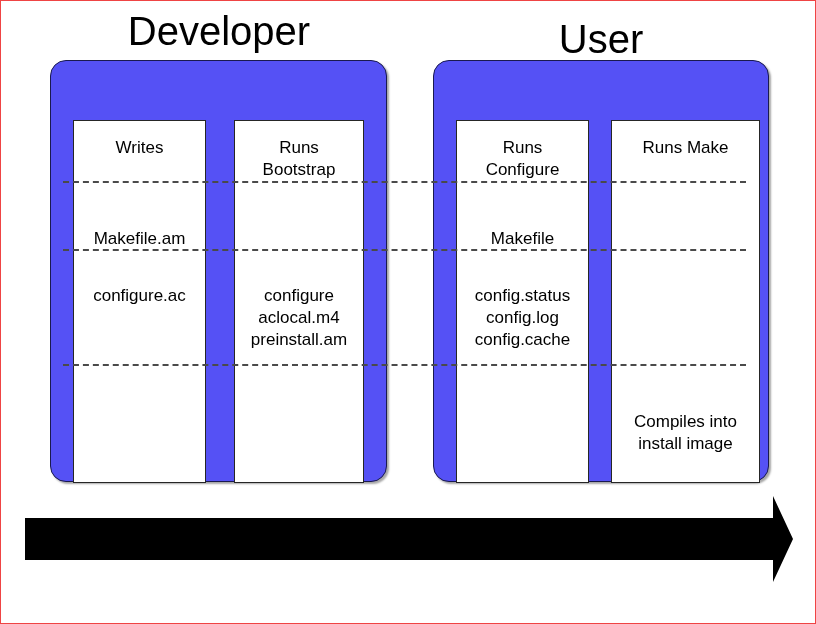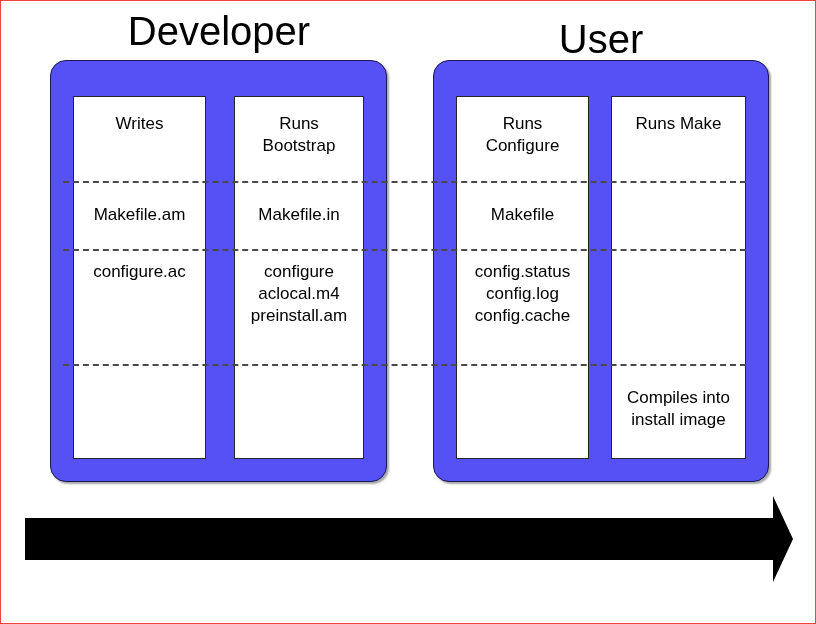--- a/index.html
+++ b/index.html
@@ -44,25 +44,26 @@
   }
   #panel-developer { left: 49px;  top: 59px; width: 337px; height: 422px; }
   #panel-user      { left: 432px; top: 59px; width: 336px; height: 422px; }
 
   
   .column {
     position: absolute;
     background: #ffffff;
     border: 1px solid #262626;
     box-sizing: border-box;
+    margin-top: 24px;
   }
   #col-writes    { left: 72px;  top: 95px; width: 133px; height: 363px; }
   #col-bootstrap { left: 233px; top: 95px; width: 130px; height: 363px; }
   #col-configure { left: 455px; top: 95px; width: 133px; height: 363px; }
-  #col-make      { left: 610px; top: 95px; width: 135px; height: 363px; }
+  #col-make      { left: 610px; top: 95px; width: 149px; height: 363px; }
 
   .cell {
     position: absolute;
     left: 0;
     width: 100%;
     text-align: center;
     font-size: 17px;
     line-height: 22px;
     color: #000000;
     box-sizing: border-box;
@@ -107,21 +108,20 @@
 
   <div class="column" id="col-writes">
     <div class="cell r0">Writes</div>
     <div class="cell r1">Makefile.am</div>
     <div class="cell r2">configure.ac</div>
   </div>
 
   <div class="column" id="col-bootstrap">
     <div class="cell r0">Runs
 Bootstrap</div>
-    <div class="cell r1">Makefile.in</div>
     <div class="cell r2">configure
 aclocal.m4
 preinstall.am</div>
     <div class="cell r3"></div>
   </div>
 
   <div class="column" id="col-configure">
     <div class="cell r0">Runs
 Configure</div>
     <div class="cell r1">Makefile</div>

